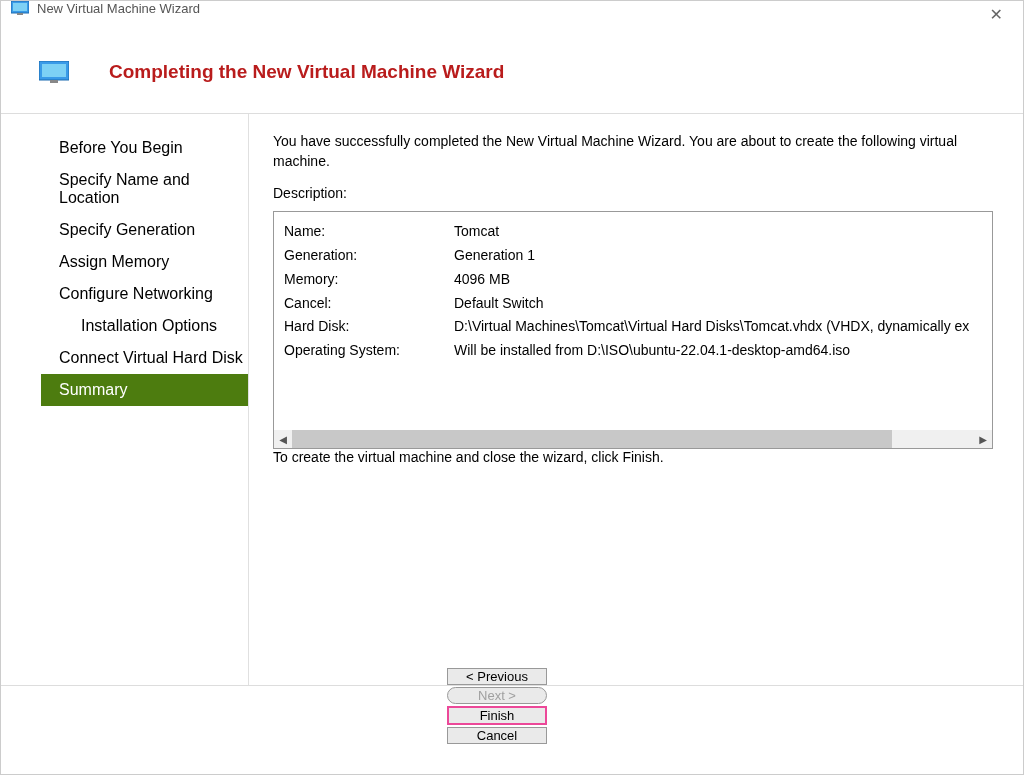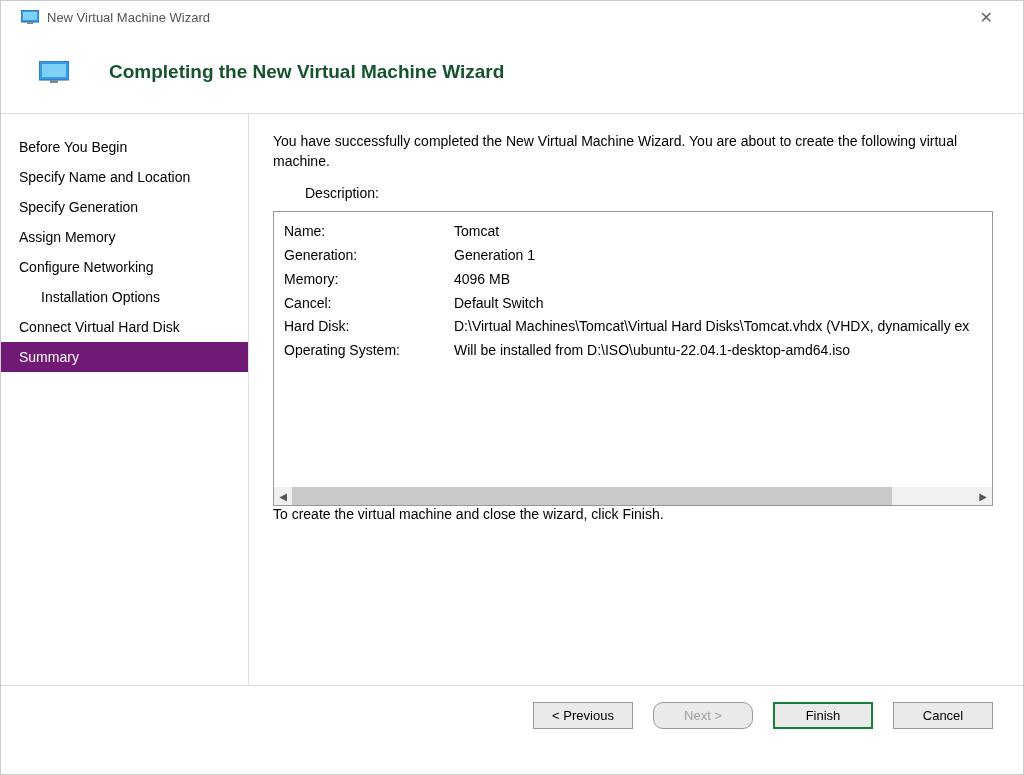--- a/index.html
+++ b/index.html
@@ -9,22 +9,21 @@
   background: #fff;
   color: #000;
   width: 1024px;
   height: 775px;
   overflow: hidden;
   border: 1px solid #ccc;
 }
 .titlebar {
   height: 32px;
   display: flex;
-  align-items: center;
-  padding: 0 20px;
+  padding: 0 10px;
   color: #555;
   font-size: 13px;
 }
 .titlebar .title-icon {
   width: 18px; height: 14px;
   margin-right: 8px;
   display: inline-block;
 }
 .titlebar .title-text { flex: 1; }
 .titlebar .close-x {
@@ -39,55 +38,56 @@
   padding: 28px 20px 30px 38px;
   border-bottom: 1px solid #ddd;
 }
 .header-icon {
   width: 30px; height: 22px;
   margin-right: 40px;
 }
 .header-title {
   font-size: 19px;
   font-weight: 700;
-  color: #14532d;
+  color: #b91c1c;
 }
 .body {
   display: flex;
   height: 572px;
   border-bottom: 1px solid #ddd;
 }
 .sidebar {
   width: 248px;
   padding: 18px 0 0 0;
   border-right: 1px solid #e0e0e0;
 }
 .sidebar-item {
   padding: 7px 0 7px 18px;
-  font-size: 14px;
-  cursor: pointer;
-  color: #000;
+  font-size: 16px;
+  cursor: pointer;
+  color: #000;
+  margin-left: 40px;
 }
 .sidebar-item.indent { padding-left: 40px; }
 .sidebar-item.selected {
-  background: #701a75;
+  background: #4d7c0f;
   color: #fff;
 }
 .content {
   flex: 1;
   padding: 18px 24px 0 24px;
   font-size: 14px;
   color: #000;
 }
 .intro { line-height: 1.4; margin-bottom: 14px; }
-.desc-label { margin-bottom: 10px; margin-left: 32px; }
+.desc-label { margin-bottom: 10px; }
 .desc-box {
   border: 1px solid #999;
   width: 720px;
-  height: 295px;
+  height: 238px;
   padding: 8px 10px 0 10px;
   position: relative;
   overflow: hidden;
 }
 .desc-row {
   display: flex;
   line-height: 1.7;
   white-space: nowrap;
 }
 .desc-key { width: 170px; }
@@ -117,41 +117,42 @@
   height: 18px;
   background: #c8c8c8;
 }
 .hint { }
 .footer {
   height: 58px;
   display: flex;
   align-items: center;
   justify-content: flex-end;
   padding-right: 30px;
-  gap: 20px;
+  gap: 2px;
+  flex-direction: column;
 }
 .btn {
   width: 100px;
   height: 27px;
   border: 1px solid #999;
   background: #eaeaea;
   font-size: 13px;
   cursor: pointer;
   display: flex;
   align-items: center;
   justify-content: center;
   color: #000;
 }
 .btn.disabled {
   color: #a0a0a0;
   cursor: default;
   border-radius: 10px;
 }
 .btn.primary {
-  border: 2px solid #15803d;
+  border: 2px solid #ec4899;
 }
 </style>
 </head>
 <body>
 
 <div class="titlebar">
   <span class="title-icon">
     <svg viewBox="0 0 18 14" width="18" height="14">
       <rect x="0" y="0" width="18" height="12" fill="#3a9be8" stroke="#1a6ab0"></rect>
       <rect x="2" y="2" width="14" height="8" fill="#7dd1f5"></rect>

